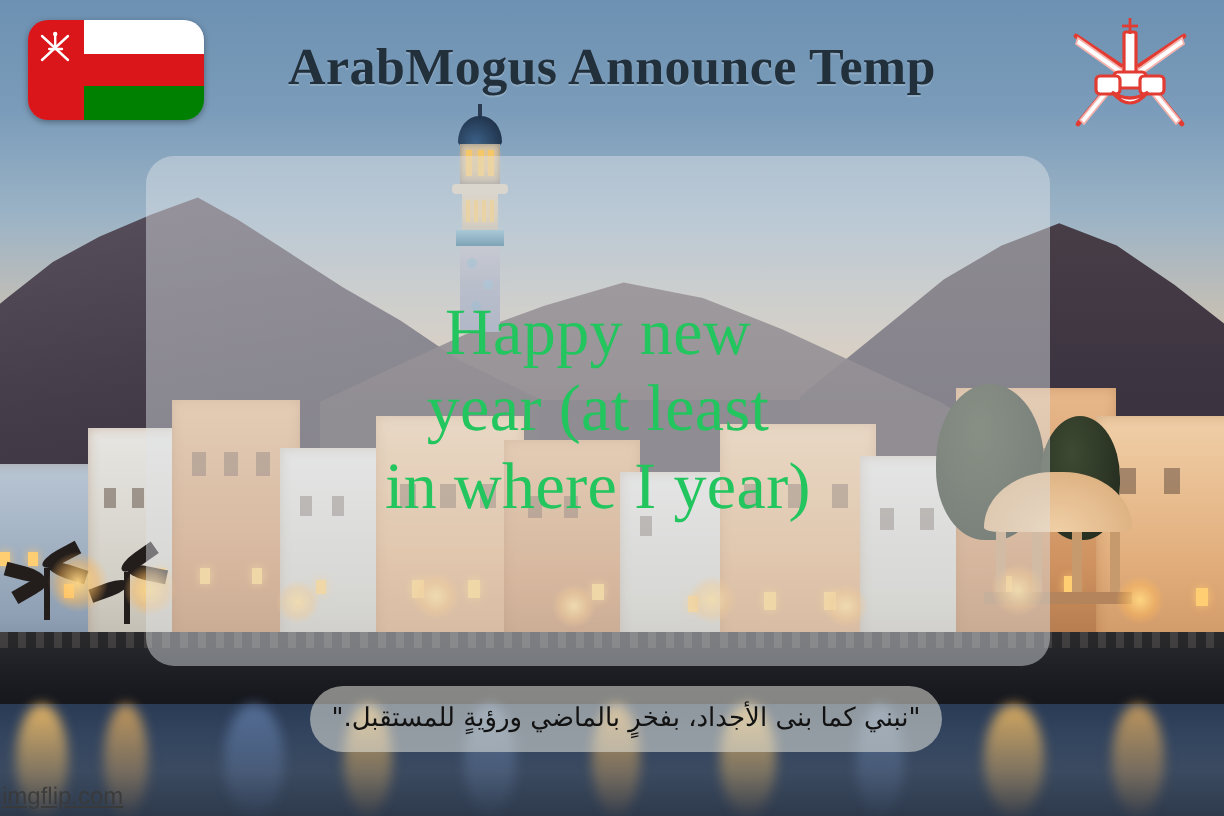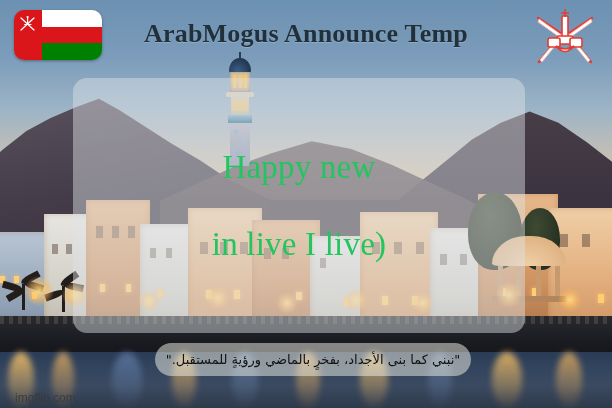--- a/index.html
+++ b/index.html
@@ -210,23 +210,23 @@
     border-radius:17px; z-index:6;
     display:flex; align-items:center; justify-content:center;
   }
   .caption span {
     direction:rtl; font-size:13px; color:#121212; white-space:nowrap;
     font-family:"DejaVu Sans", sans-serif;
   }
 
   
   .watermark {
-    position:absolute; left:15px; bottom:3px; z-index:7;
+    position:absolute; left:1px; bottom:3px; z-index:7;
     font-family:"Liberation Sans", sans-serif;
-    font-size:12px; color:#3a3a3a; opacity:.92;
+    font-size:12px; color:#3a3a3a; opacity:.92;text-decoration:underline;
   }
 </style>
 </head>
 <body>
 
 <div id="meme">
 
   <div class="photo">
     <div class="sky"></div>
     <div class="ridge ridge-left"></div>
@@ -411,22 +411,22 @@
           <path d="M33 3 L33 11"></path>
           <path d="M29 7 L37 7"></path>
         </g>
       </svg>
     </div>
   </div>
 
   <div class="panel">
     <div class="panel-text">
       <span>Happy new</span><br>
-      <br>
-      <span>in live I live)</span>
+      <span>year (at least</span><br>
+      <span>in where I year)</span>
     </div>
   </div>
 
   <div class="caption">
     <span>"نبني كما بنى الأجداد، بفخرٍ بالماضي ورؤيةٍ للمستقبل."</span>
   </div>
 
   <div class="watermark">imgflip.com</div>
 
 </div>

